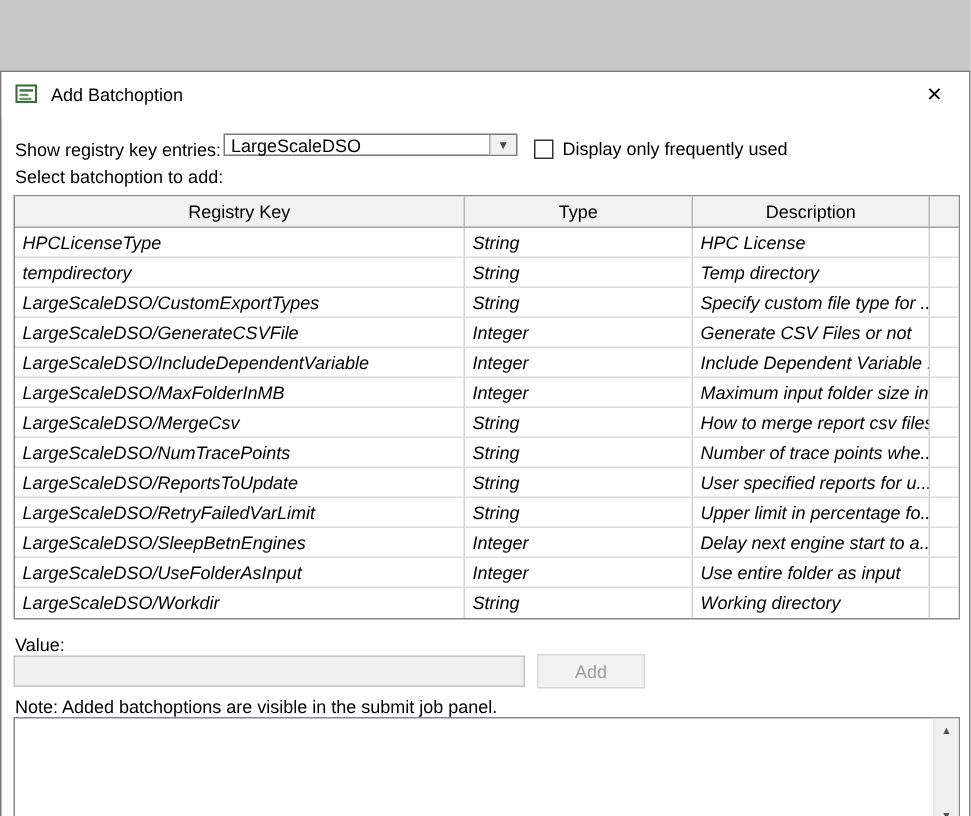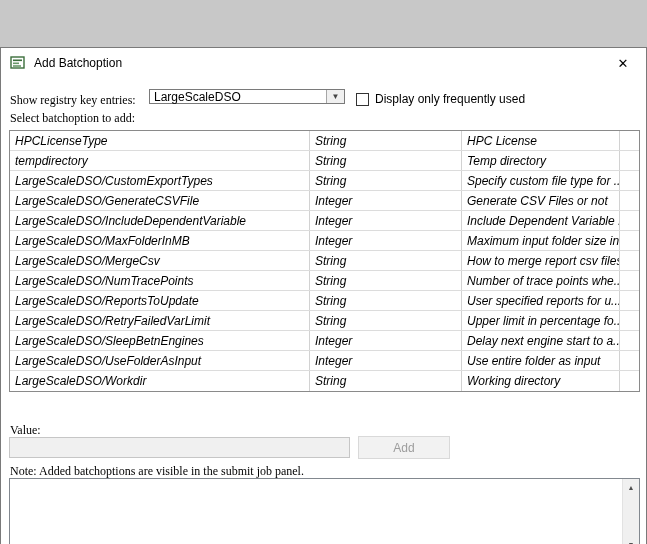--- a/index.html
+++ b/index.html
@@ -10,21 +10,21 @@
     font-family:"Liberation Sans","DejaVu Sans",sans-serif;
     font-size:12px; color:#000; overflow:hidden;margin-top:47px;
   }
   
   .titlebar { position:absolute; left:0; top:0; right:0; height:30px; background:#ffffff; display:flex; align-items:center; }
   .app-icon { width:16px; height:14px; margin-left:9px; display:flex; align-items:center; }
   .title-text { margin-left:8px; font-size:12px; color:#000; }
   .close-btn { position:absolute; right:0; top:0; width:46px; height:30px; display:flex; align-items:center; justify-content:center; font-size:13px; color:#000; cursor:default; }
 
   
-  .lbl { position:absolute; white-space:nowrap;font-family:Liberation Serif, serif; }
+  .lbl { position:absolute; white-space:nowrap; }
   .lbl-registry { left:9px; top:45px; }
   .combo { position:absolute; left:148px; top:41px; width:196px; height:15px; background:#fff; border:1px solid #7a7a7a; display:flex; align-items:center; }
   .combo-text { flex:1; padding-left:4px; white-space:nowrap; overflow:hidden; }
   .combo-arrow { width:18px; height:100%; display:flex; align-items:center; justify-content:center; background:#f0f0f0; border-left:1px solid #a6a6a6; font-size:8px; color:#444; }
   .checkbox-wrap { position:absolute; left:355px; top:44px; display:flex; align-items:center; }
   .checkbox { width:13px; height:13px; border:1px solid #333; background:#fff; }
   .checkbox-label { margin-left:6px; white-space:nowrap; }
 
   .lbl-select { left:9px; top:63px; }
 
@@ -36,21 +36,21 @@
   .trow:last-child { border-bottom:none; }
   .td { display:flex; align-items:center; padding-left:5px; border-right:1px solid #d2d2d2; overflow:hidden; white-space:nowrap;font-style:italic; }
   .c-key  { width:300px; }
   .c-type { width:152px; }
   .c-desc { width:158px; }
   .c-sb   { flex:1; border-right:none; }
 
   
   .lbl-value { left:9px; top:375px; }
   .value-input { position:absolute; left:8px; top:389px; width:341px; height:21px; background:#f0f0f0; border:1px solid #c6c6c6; padding:0 4px; font-family:inherit; font-size:12px; color:#555; }
-  .add-btn { position:absolute; left:357px; top:388px; width:92px; height:23px; background:#f2f2f2; border:1px solid #d9d9d9; color:#9d9d9d; font-family:inherit; font-size:12px; display:flex; align-items:center; justify-content:center; }
+  .add-btn { position:absolute; left:357px; top:388px; width:72px; height:23px; background:#f2f2f2; border:1px solid #d9d9d9; color:#9d9d9d; font-family:inherit; font-size:12px; display:flex; align-items:center; justify-content:center; }
 
   .lbl-note { left:9px; top:416px; }
 
   
   .notebox { position:absolute; left:8px; top:430px; width:631px; height:76px; background:#fff; border:1px solid #82888f; }
   .vscroll { position:absolute; right:0; top:0; bottom:0; width:17px; background:#f0f0f0; border-left:1px solid #e2e2e2; }
   .sb-btn { position:absolute; left:0; width:16px; height:17px; display:flex; align-items:center; justify-content:center; font-size:7px; color:#505050; }
   .sb-up { top:0; }
   .sb-down { bottom:0; }
 
@@ -81,20 +81,26 @@
     <span class="combo-arrow">▼</span>
   </div>
   <div class="checkbox-wrap">
     <span class="checkbox"></span>
     <span class="checkbox-label">Display only frequently used</span>
   </div>
 
   <span class="lbl lbl-select">Select batchoption to add:</span>
 
   <div class="table">
+    <div class="thead">
+      <div class="th c-key">Registry Key</div>
+      <div class="th c-type">Type</div>
+      <div class="th c-desc">Description</div>
+      <div class="th c-sb"></div>
+    </div>
     <div>
         <div class="trow">
           <div class="td c-key">HPCLicenseType</div>
           <div class="td c-type">String</div>
           <div class="td c-desc">HPC License</div>
           <div class="td c-sb"></div>
         </div>
         <div class="trow">
           <div class="td c-key">tempdirectory</div>
           <div class="td c-type">String</div>

